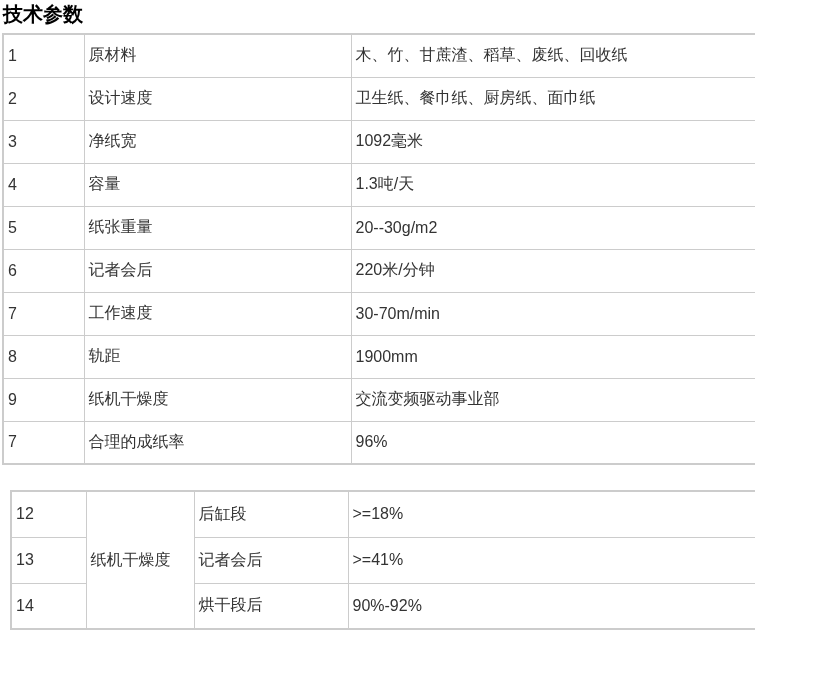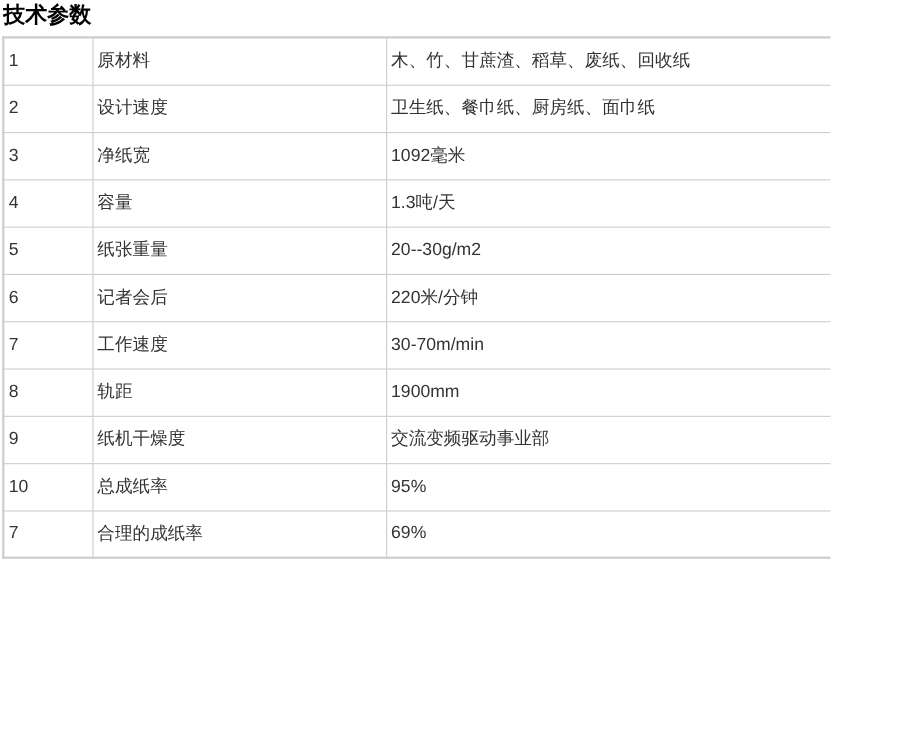--- a/index.html
+++ b/index.html
@@ -98,26 +98,47 @@
         <td>8</td>
         <td>轨距</td>
         <td>1900mm</td>
       </tr>
       <tr>
         <td>9</td>
         <td>纸机干燥度</td>
         <td>交流变频驱动事业部</td>
       </tr>
       <tr>
-        <td>10</td>
-        <td>总成纸率</td>
-        <td>95%</td>
-      </tr>
-      <tr>
         <td>7</td>
         <td>合理的成纸率</td>
-        <td>69%</td>
+        <td>96%</td>
       </tr>
     </tbody>
   </table>
 
+  <table class="spec t2">
+    <colgroup>
+      <col style="width:75px">
+      <col style="width:108px">
+      <col style="width:154px">
+      <col style="width:453px">
+    </colgroup>
+    <tbody>
+      <tr>
+        <td>12</td>
+        <td class="c-group" rowspan="3">纸机干燥度</td>
+        <td>后缸段</td>
+        <td>&gt;=18%</td>
+      </tr>
+      <tr>
+        <td>13</td>
+        <td>记者会后</td>
+        <td>&gt;=41%</td>
+      </tr>
+      <tr>
+        <td>14</td>
+        <td>烘干段后</td>
+        <td>90%-92%</td>
+      </tr>
+    </tbody>
+  </table>
 
 </div>
 
 </body></html>

